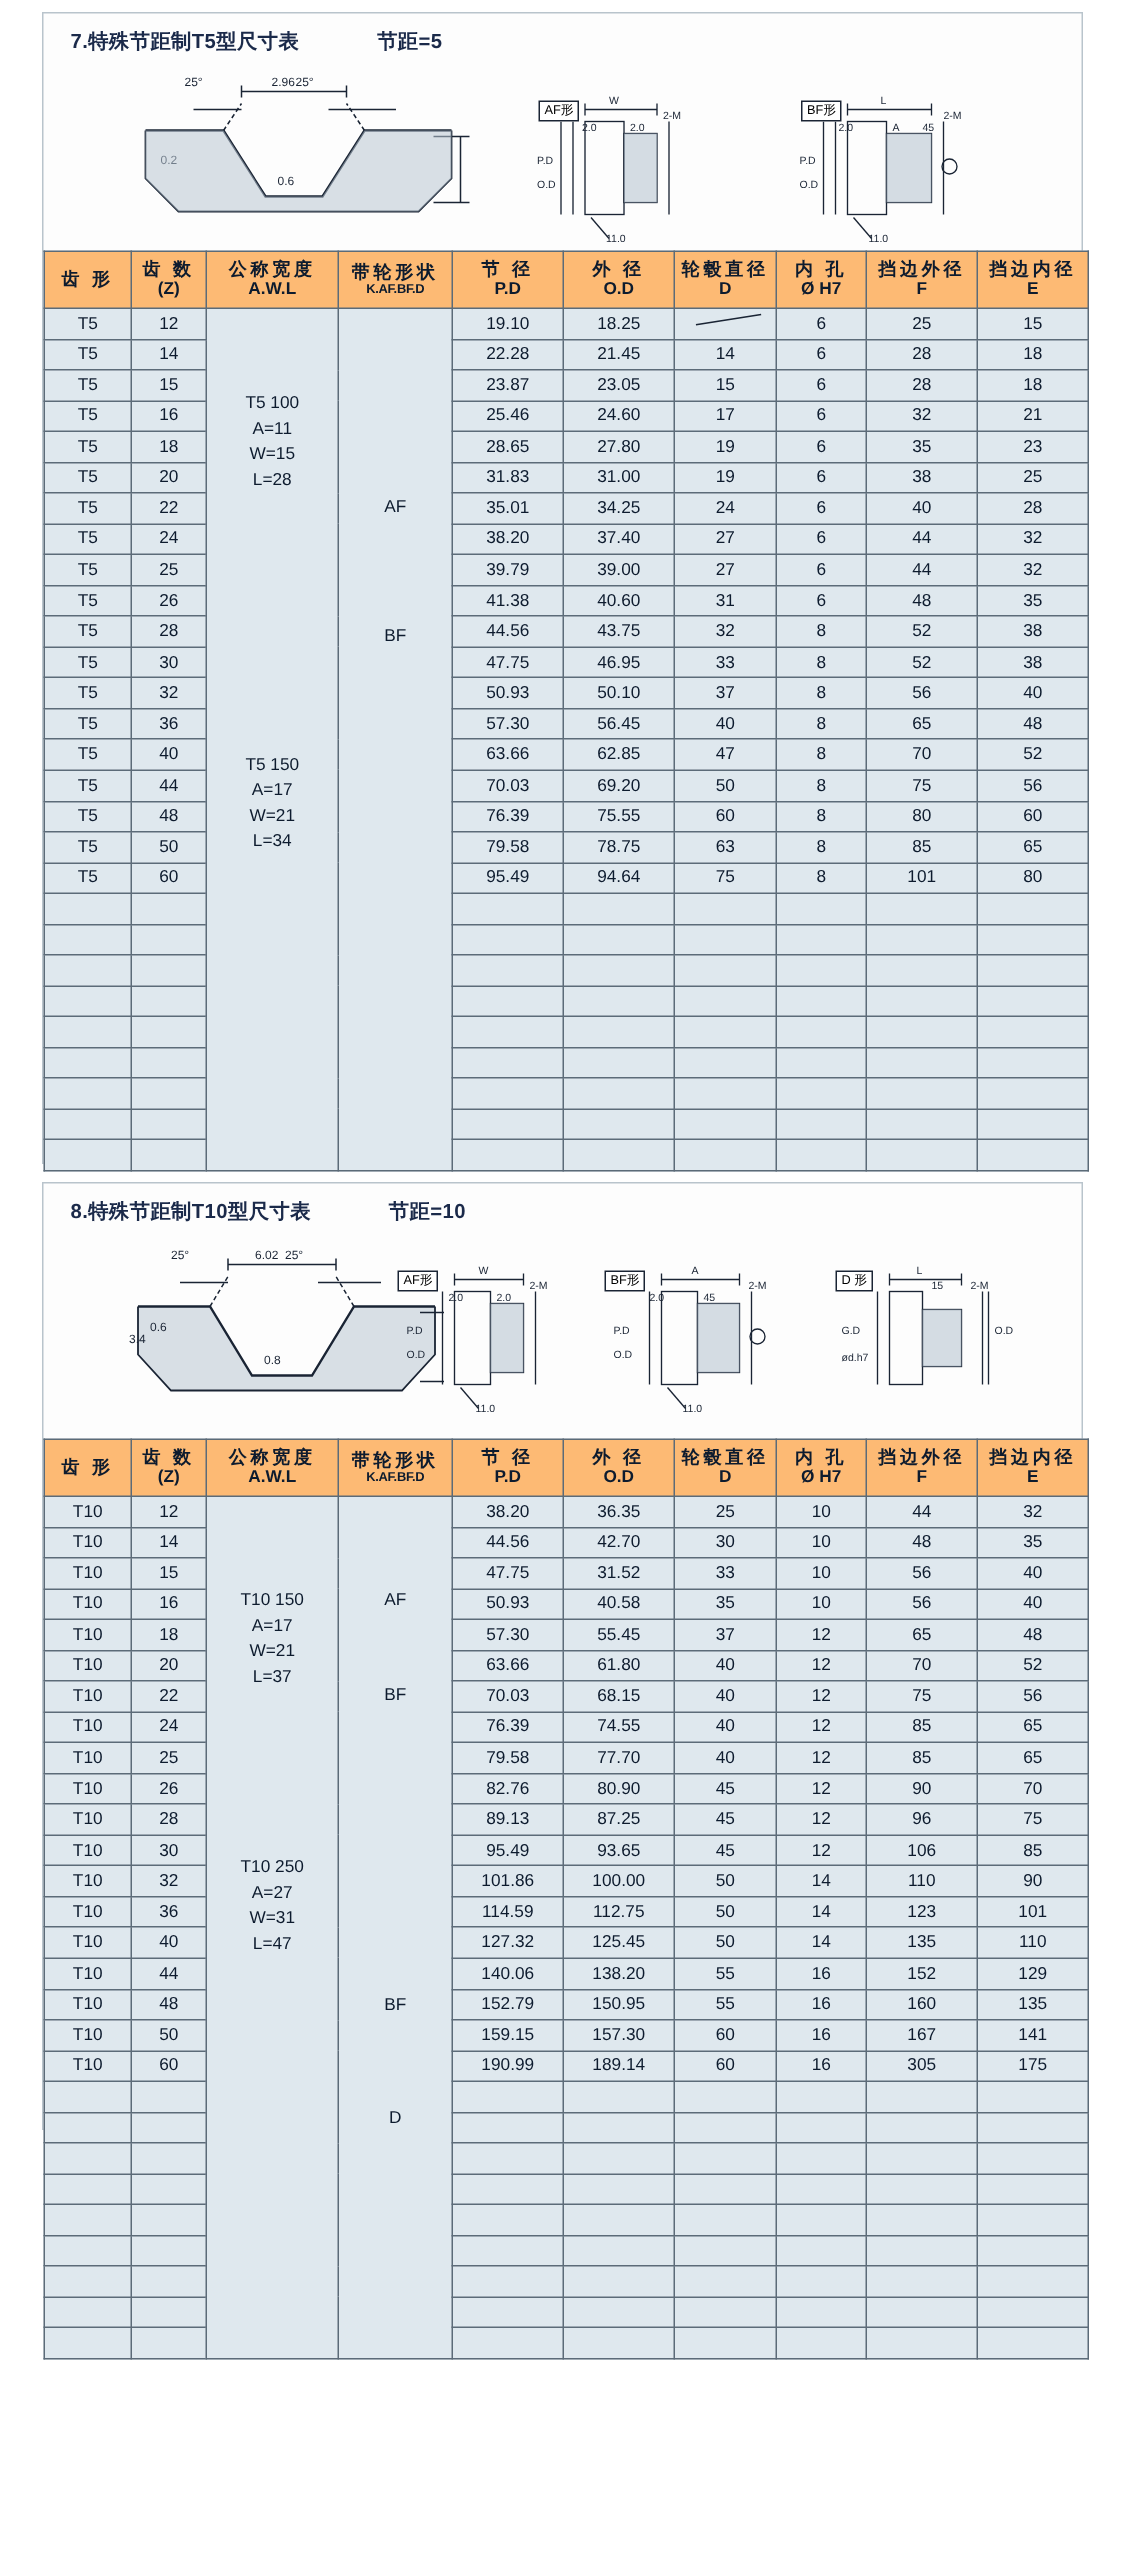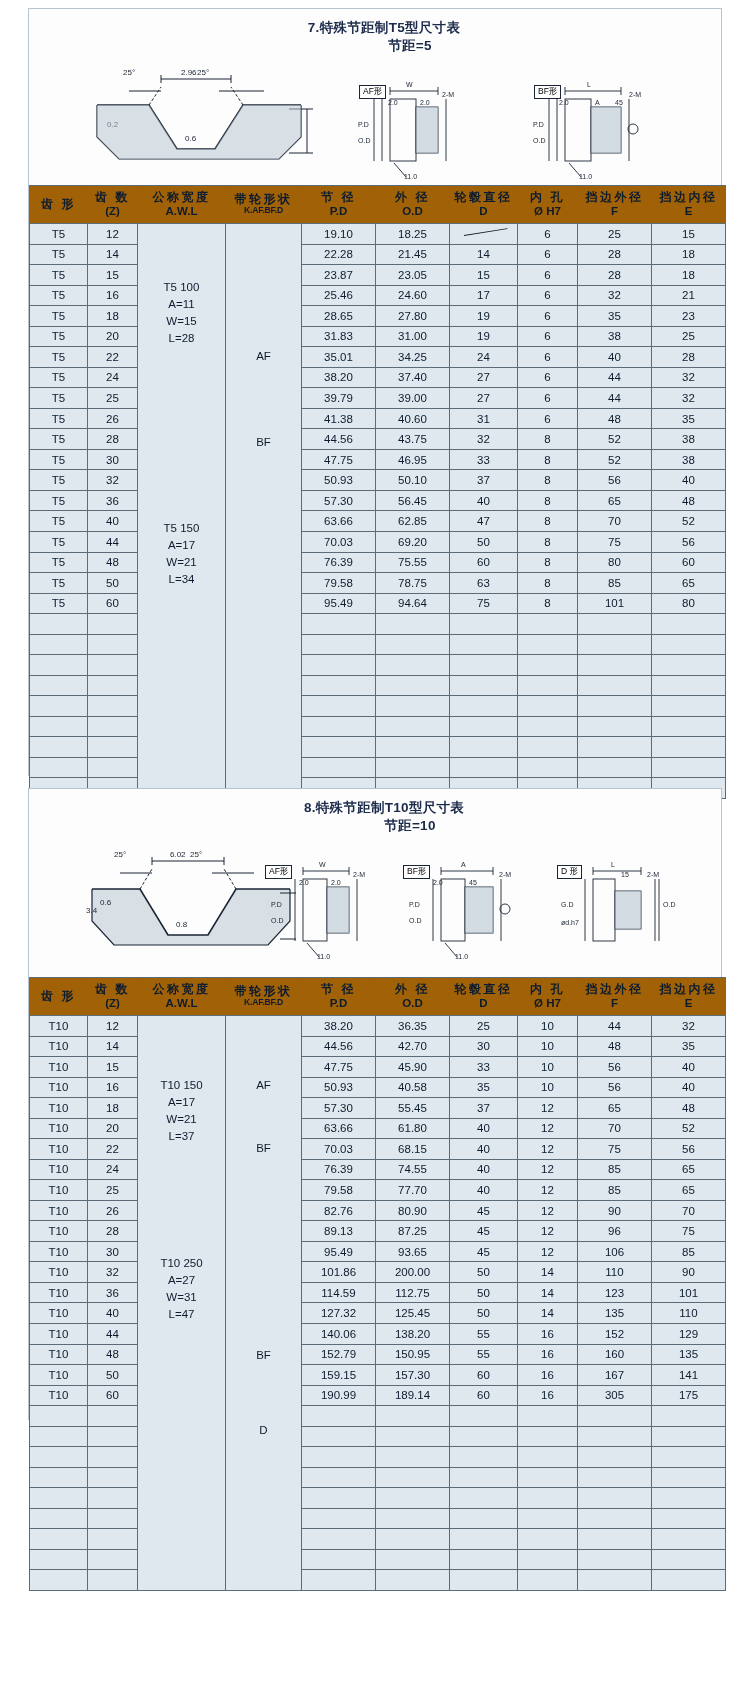--- a/index.html
+++ b/index.html
@@ -21,22 +21,21 @@
   #section-t5 { height: 768px; margin-top: 8px; }
   #section-t10 { height: 632px; margin-top: 12px; }
 
   .sec-title {
     font-size: 13.5px;
     font-weight: bold;
     color: #1b2a4a;
     padding: 10px 0 0 18px;
     letter-spacing: 0.3px;
     display: flex;
-    align-items: center;
-    flex-direction: column;
+    align-items: flex-end;
   }
   .sec-title .pitch { margin-left: 52px; font-weight: bold; }
 
   .diagram-band { position: relative; height: 130px; width: 100%; }
   .diagram-band.tall { height: 142px; }
 
   
   table.spec {
     border-collapse: collapse;
     width: 656px;
@@ -48,21 +47,21 @@
     border: 1px solid #5c6b78;
     text-align: center;
     vertical-align: middle;
     font-size: 11.5px;
     color: #0d1b2e;
     height: 20.5px;
     padding: 0;
     background: #dfe8ee;
   }
   table.spec thead th {
-    background: #a16207;
+    background: #fdba74;
     font-weight: bold;
     height: 38px;
     line-height: 1.12;
     font-size: 12px;
     padding: 2px 0;
   }
   table.spec thead th .l2 {
     display: block;
     font-size: 11.5px;
     font-weight: bold;
@@ -695,21 +694,21 @@
             <td class="num">42.70</td>
             <td class="num">30</td>
             <td class="num">10</td>
             <td class="num">48</td>
             <td class="num">35</td>
           </tr>
           <tr>
             <td class="tooth">T10</td>
             <td class="num">15</td>
             <td class="num">47.75</td>
-            <td class="num">45.90</td>
+            <td class="num">31.52</td>
             <td class="num">33</td>
             <td class="num">10</td>
             <td class="num">56</td>
             <td class="num">40</td>
           </tr>
           <tr>
             <td class="tooth">T10</td>
             <td class="num">16</td>
             <td class="num">50.93</td>
             <td class="num">40.58</td>
@@ -795,21 +794,21 @@
             <td class="num">93.65</td>
             <td class="num">45</td>
             <td class="num">12</td>
             <td class="num">106</td>
             <td class="num">85</td>
           </tr>
           <tr>
             <td class="tooth">T10</td>
             <td class="num">32</td>
             <td class="num">101.86</td>
-            <td class="num">200.00</td>
+            <td class="num">100.00</td>
             <td class="num">50</td>
             <td class="num">14</td>
             <td class="num">110</td>
             <td class="num">90</td>
           </tr>
           <tr>
             <td class="tooth">T10</td>
             <td class="num">36</td>
             <td class="num">114.59</td>
             <td class="num">112.75</td>

